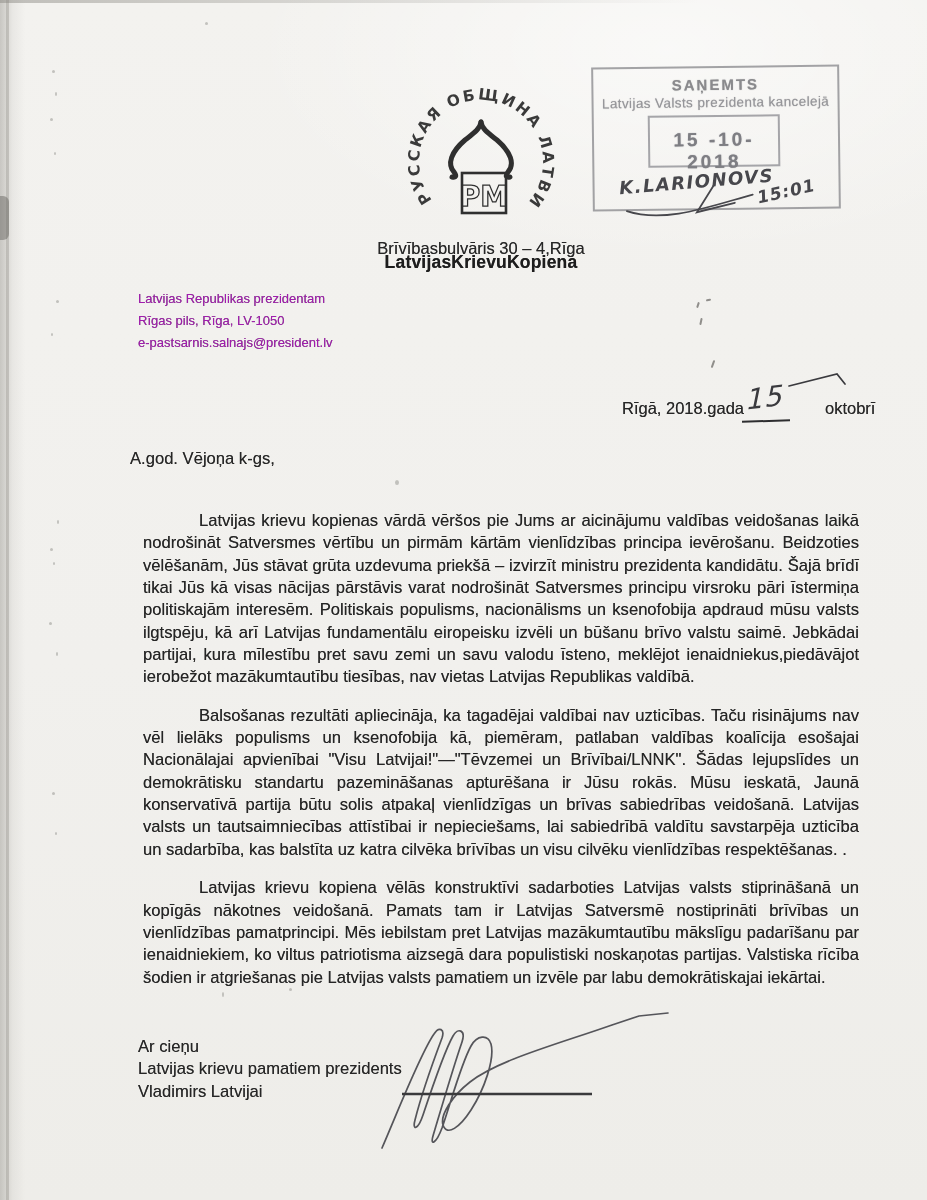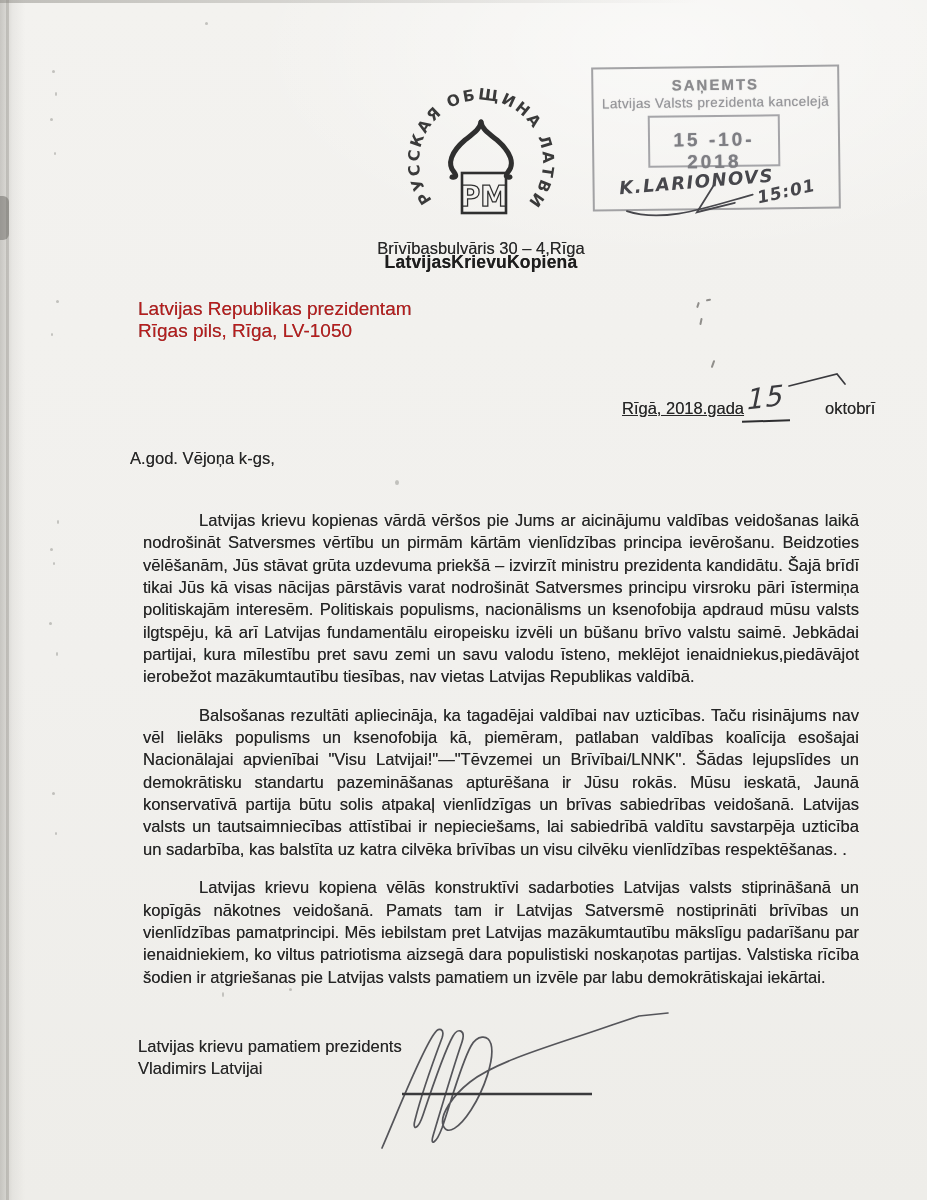--- a/index.html
+++ b/index.html
@@ -26,22 +26,22 @@
   
   .stamp{left:592px;top:66px;width:244px;height:140px;border:2px solid rgba(138,138,142,.78);
     transform:rotate(-.7deg);text-align:center;color:#8e8e90;}
   .stamp-title{margin-top:8px;font-size:15px;letter-spacing:2px;font-weight:600;color:#8a8a8d;text-shadow:0 0 1px rgba(150,150,150,.8);}
   .stamp-sub{margin-top:2px;font-size:13.5px;letter-spacing:.4px;color:#96969a;text-shadow:0 0 1px rgba(160,160,160,.8);}
   .stamp-datebox{position:absolute;left:54px;top:47px;width:128px;height:48px;border:2px solid rgba(145,145,150,.8);}
   .stamp-date{margin-top:12px;font-size:19px;font-weight:bold;letter-spacing:3px;color:#7e7e83;text-shadow:0 0 1px rgba(140,140,145,.9);}
   .stamp-hand{position:absolute;left:-8px;top:-6px;overflow:visible;}
   .handtext{font-family:"DejaVu Sans",sans-serif;font-style:italic;font-weight:600;fill:#47474c;}
   
-  .recipient{left:138px;top:298px;font-size:19px;line-height:22px;color:#b91c1c;text-shadow:0 0 .4px rgba(30,30,30,.6);}
-  .date-prefix{left:622px;top:399px;font-size:16.5px;color:#262626;text-shadow:0 0 .4px rgba(30,30,30,.6);text-decoration:underline;}
+  .recipient{left:138px;top:288px;font-size:13px;line-height:22px;color:#a21caf;text-shadow:0 0 .4px rgba(30,30,30,.6);}
+  .date-prefix{left:622px;top:399px;font-size:16.5px;color:#262626;text-shadow:0 0 .4px rgba(30,30,30,.6);}
   .date-suffix{left:797px;top:399px;font-size:16.5px;color:#262626;text-shadow:0 0 .4px rgba(30,30,30,.6);margin-left:28px;}
   .hand-day{left:747px;top:381px;font-family:"DejaVu Sans",sans-serif;font-style:italic;font-size:28px;color:#3a3a3e;
     transform:rotate(-7deg) skewX(-8deg);letter-spacing:1px;}
   .day-underline{left:742px;top:420px;width:48px;height:2px;background:#2e2e30;transform:rotate(-2deg);}
   .salutation{left:130px;top:449px;font-size:16.6px;color:#262626;text-shadow:0 0 .4px rgba(30,30,30,.6);}
   
   .bodytext{left:127px;top:494px;width:748px;}
   .bodytext p{margin:16px;text-indent:56px;text-align:justify;font-size:16.6px;line-height:22.35px;
     color:#252525;text-shadow:0 0 .5px rgba(30,30,30,.65);}
   
@@ -109,39 +109,41 @@
       <path d="M40,148 C78,161 124,144 166,133"></path>
       <path d="M128,122 L110,150 L148,141"></path>
     </g>
     <text x="172" y="142" class="handtext" font-size="17" letter-spacing="1" transform="rotate(-12 172 142)">15:01</text>
   </svg>
 </div>
 
 <div class="abs recipient">
   <div>Latvijas Republikas prezidentam</div>
   <div>Rīgas pils, Rīga, LV-1050</div>
+  <div>e-pastsarnis.salnajs@president.lv</div>
 </div>
 
 <div class="abs date-prefix">Rīgā, 2018.gada</div>
 <div class="abs hand-day">15</div>
 <div class="abs day-underline"></div>
 <svg class="abs" style="left:733px;top:372px;overflow:visible" width="150" height="62" viewBox="0 0 150 62">
   <path d="M56,14 L104,2 L112,12" stroke="#3a3a3e" stroke-width="1.7" fill="none" stroke-linecap="round"></path>
 </svg>
 <div class="abs date-suffix">oktobrī</div>
 
 <div class="abs salutation">A.god. Vējoņa k-gs,</div>
 
 <div class="abs bodytext">
   <p>Latvijas krievu kopienas vārdā vēršos pie Jums ar aicinājumu valdības veidošanas laikā nodrošināt Satversmes vērtību un pirmām kārtām vienlīdzības principa ievērošanu. Beidzoties vēlēšanām, Jūs stāvat grūta uzdevuma priekšā – izvirzīt ministru prezidenta kandidātu. Šajā brīdī tikai Jūs kā visas nācijas pārstāvis varat nodrošināt Satversmes principu virsroku pāri īstermiņa politiskajām interesēm. Politiskais populisms, nacionālisms un ksenofobija apdraud mūsu valsts ilgtspēju, kā arī Latvijas fundamentālu eiropeisku izvēli un būšanu brīvo valstu saimē. Jebkādai partijai, kura mīlestību pret savu zemi un savu valodu īsteno, meklējot ienaidniekus,piedāvājot ierobežot mazākumtautību tiesības, nav vietas Latvijas Republikas valdībā.</p>
   <p>Balsošanas rezultāti apliecināja, ka tagadējai valdībai nav uzticības. Taču risinājums nav vēl lielāks populisms un ksenofobija kā, piemēram, patlaban valdības koalīcija esošajai Nacionālajai apvienībai "Visu Latvijai!"—"Tēvzemei un Brīvībai/LNNK". Šādas lejupslīdes un demokrātisku standartu pazemināšanas apturēšana ir Jūsu rokās. Mūsu ieskatā, Jaunā konservatīvā partija būtu solis atpakaļ vienlīdzīgas un brīvas sabiedrības veidošanā. Latvijas valsts un tautsaimniecības attīstībai ir nepieciešams, lai sabiedrībā valdītu savstarpēja uzticība un sadarbība, kas balstīta uz katra cilvēka brīvības un visu cilvēku vienlīdzības respektēšanas. .</p>
   <p>Latvijas krievu kopiena vēlās konstruktīvi sadarboties Latvijas valsts stiprināšanā un kopīgās nākotnes veidošanā. Pamats tam ir Latvijas Satversmē nostiprināti brīvības un vienlīdzības pamatprincipi. Mēs iebilstam pret Latvijas mazākumtautību mākslīgu padarīšanu par ienaidniekiem, ko viltus patriotisma aizsegā dara populistiski noskaņotas partijas. Valstiska rīcība šodien ir atgriešanas pie Latvijas valsts pamatiem un izvēle par labu demokrātiskajai iekārtai.</p>
 </div>
 
 <div class="abs closing">
+  <div>Ar cieņu</div>
   <div>Latvijas krievu pamatiem prezidents</div>
   <div>Vladimirs Latvijai</div>
 </div>
 
 <svg class="abs" style="left:362px;top:998px;overflow:visible" width="380" height="160" viewBox="0 0 380 160">
   <path d="M20,150 C34,118 58,56 72,36 C77,28 83,31 80,40 C71,64 58,102 53,122 C50,133 56,132 61,117
            C70,90 83,52 91,38 C96,29 104,32 100,44 C91,70 77,118 71,138 C68,148 74,146 80,130
            C89,104 99,66 109,48 C115,37 126,36 129,46 C133,61 122,92 109,112 C98,129 85,139 81,127
            C78,117 90,98 108,84 C136,62 196,46 250,27 L277,18 L306,15" stroke="#55555a" stroke-width="1.7" fill="none" stroke-linecap="round"></path>
   <path d="M40,96 L230,96" stroke="#3a3a3c" stroke-width="2.3" fill="none"></path>

